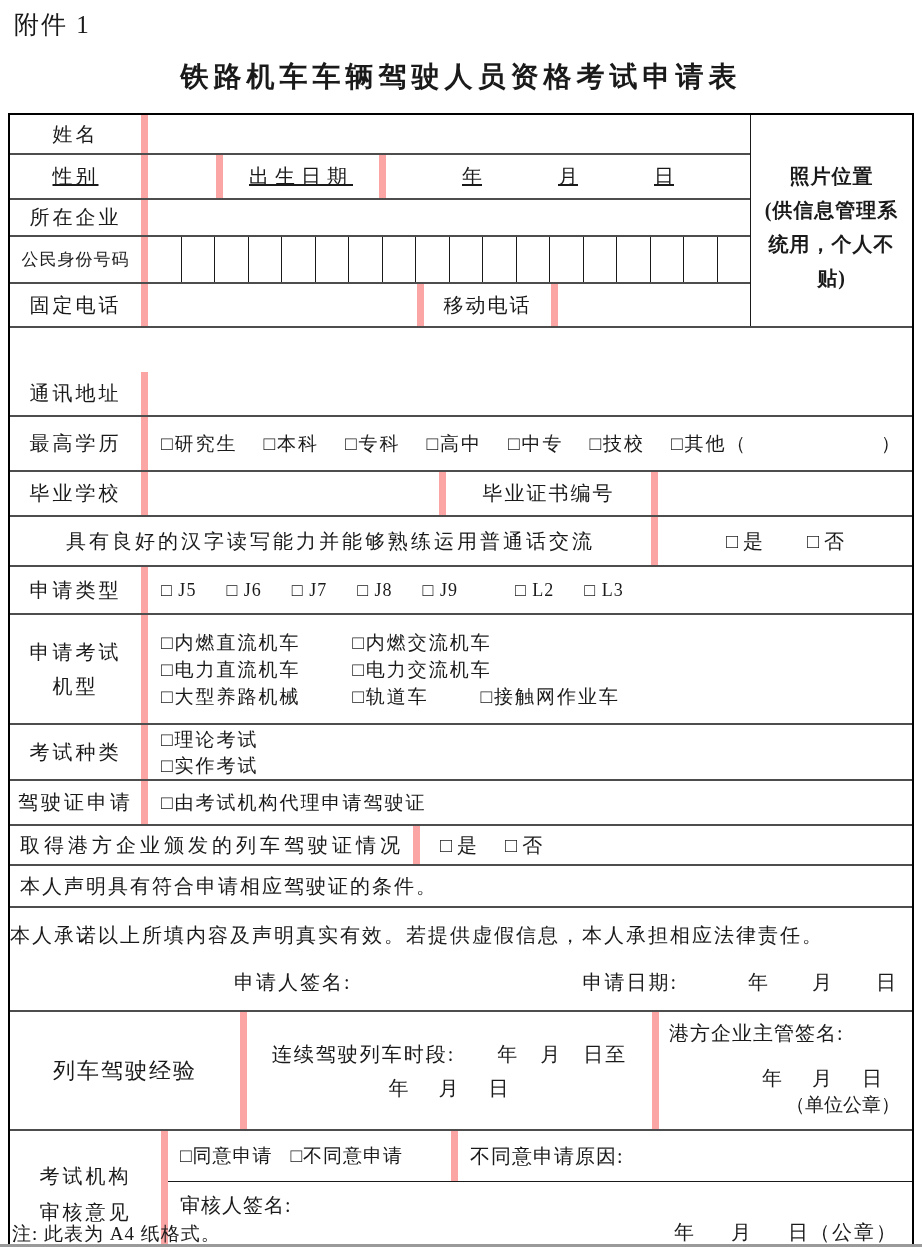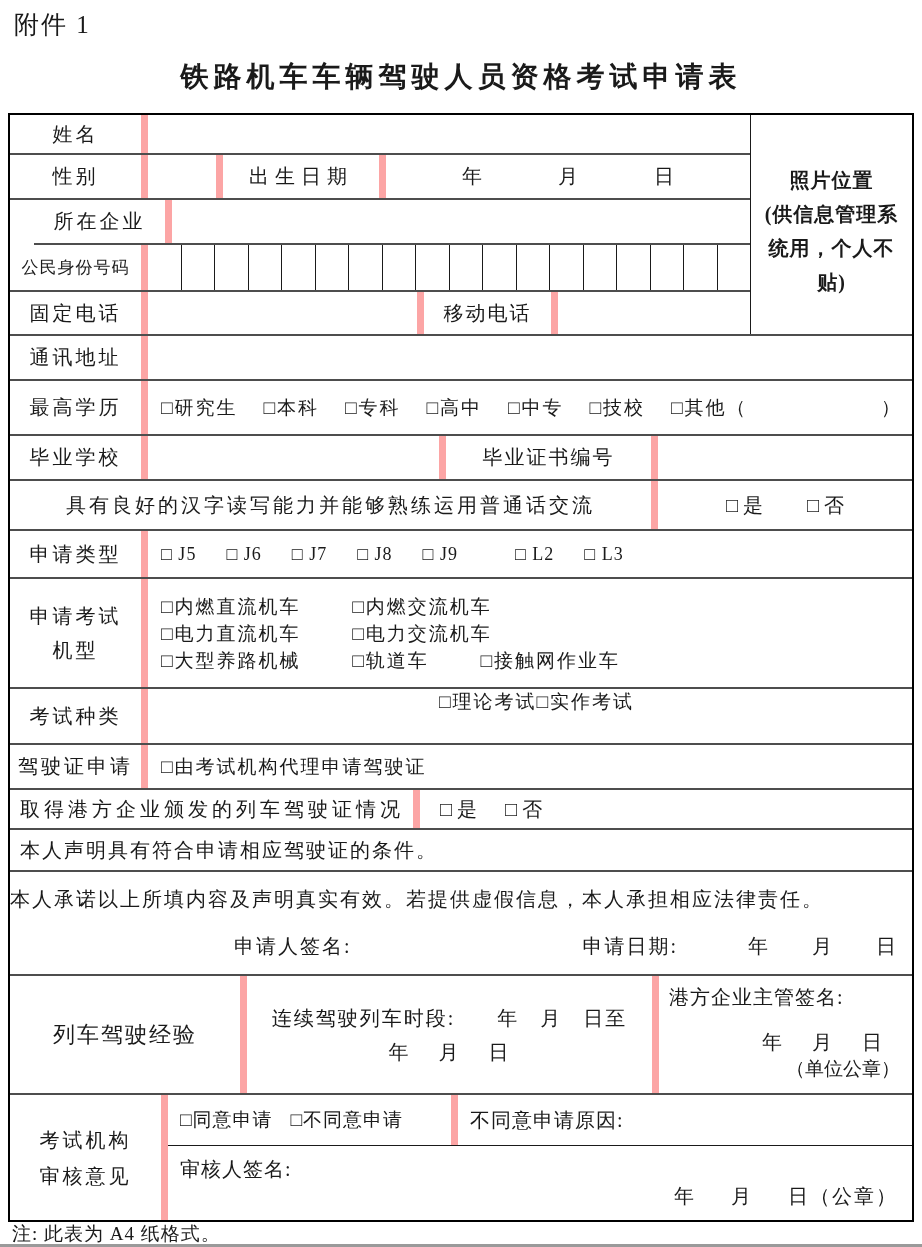--- a/index.html
+++ b/index.html
@@ -24,35 +24,35 @@
 
   
   .top-section { display:flex; border-bottom:2px solid #4d4d4d; }
   .top-left { flex:1; display:flex; flex-direction:column; }
   .top-left .row:last-child { border-bottom:none; }
   .photo-cell { width:162px; border-left:1px solid #1a1a1a; display:flex; flex-direction:column;
     justify-content:center; align-items:center; font-weight:bold; font-size:20px;
     line-height:34px; padding-top:12px; letter-spacing:1px; }
 
   .r-name { height:40px; }
-  .r-gender { height:45px; }
-  .r-company { height:45px;margin-left:24px; }
+  .r-gender { height:45px;text-decoration:underline; }
+  .r-company { height:37px; }
   .r-id { height:47px; }
   .r-phone { height:42px; }
   .gender-blank { width:75px; }
   .birth-lab { width:163px; justify-content:center; font-size:20px; letter-spacing:6px; }
   .date-cell { flex:1; justify-content:space-evenly; font-size:20px; }
   .id-lab { font-size:17px; letter-spacing:1px; }
   .id-cells { flex:1; display:flex; }
   .id-cell { flex:1; border-right:1px solid #1a1a1a; }
   .id-cell:last-child { border-right:none; }
   .phone-val1 { width:276px; }
   .mobile-lab { width:134px; justify-content:center; font-size:20px; letter-spacing:2px; }
 
-  .r-address { height:45px; }
+  .r-address { height:45px;margin-top:44px; }
   .r-edu { height:55px; }
   .edu-opts { flex:1; display:flex; align-items:center; padding-left:13px; font-size:19px; letter-spacing:2px; }
   .edu-opt { margin-right:26px; }
   .edu-opt:last-of-type { margin-right:0; }
   .edu-paren { margin-left:auto; padding-right:10px; }
   .r-school { height:45px; }
   .school-val { width:298px; }
   .certno-lab { width:212px; justify-content:center; font-size:20px; letter-spacing:2px; }
 
   .r-mandarin { height:50px; }
@@ -65,21 +65,21 @@
   .apply-opt.gap { margin-left:27px; }
 
   .r-model { height:110px; }
   .lab2 { width:138px; flex-direction:column; justify-content:center; font-size:20px; letter-spacing:3px; line-height:34px; }
   .model-lines { flex:1; display:flex; flex-direction:column; justify-content:center; padding-left:13px;
     font-size:19px; letter-spacing:2px; line-height:27px; }
   .m-opt { display:inline-block; margin-right:45px; }
   .m-opt:last-child { margin-right:0; }
 
   .r-kind { height:56px; }
-  .stack-lines { flex:1; display:flex; flex-direction:row; justify-content:center; padding-left:13px;
+  .stack-lines { flex:1; display:flex; flex-direction:column; justify-content:flex-end; padding-left:13px;
     font-size:19px; letter-spacing:2px; line-height:26px; }
   .r-license { height:45px; }
 
   .r-hk { height:40px; }
   .hk-stmt { width:410px; padding-left:10px; font-size:20px; letter-spacing:4px; }
   .hk-yesno { flex:1; justify-content:flex-start; padding-left:20px; font-size:20px; }
   .hk-yesno span { margin-right:28px; }
 
   .r-declare { height:42px; padding-left:10px; align-items:center; display:flex; font-size:20px; letter-spacing:2px; }
   .r-promise { height:104px; flex-direction:column; justify-content:center; display:flex; }

